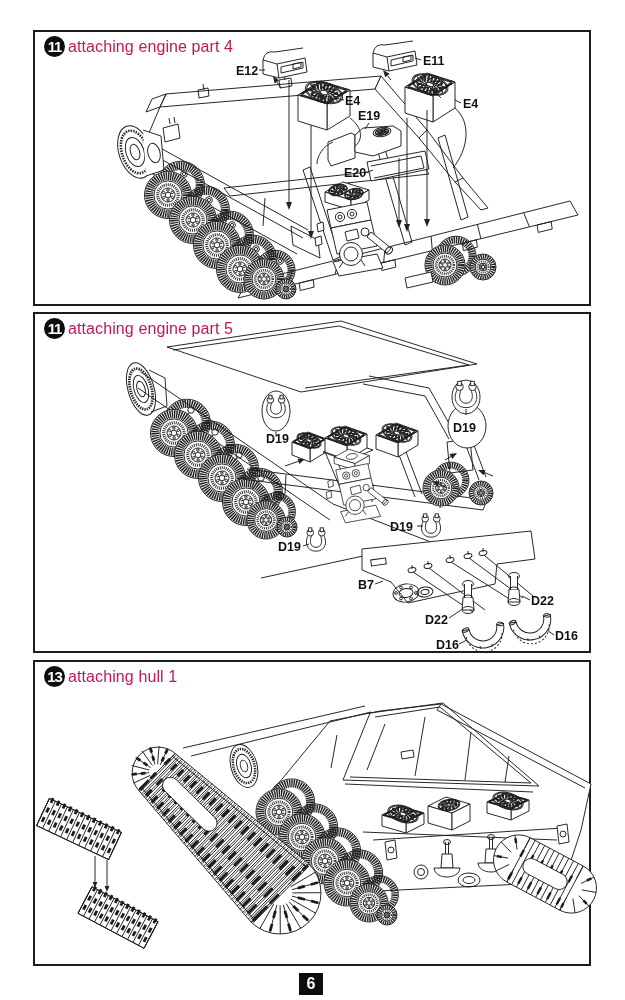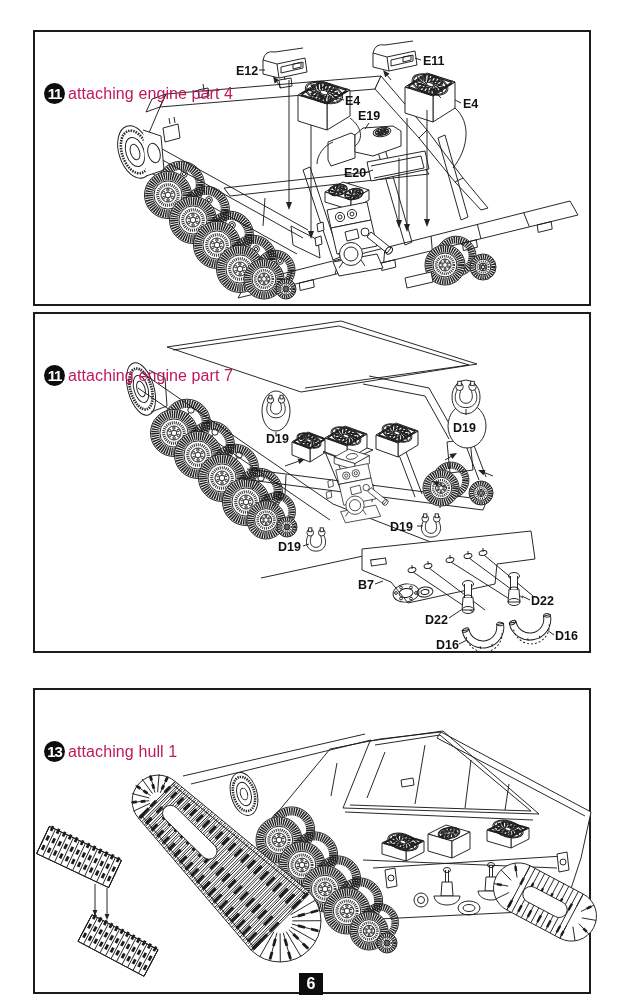--- a/index.html
+++ b/index.html
@@ -1,18 +1,18 @@
 <!DOCTYPE html>
 <html><head><meta charset="utf-8"><style>html,body{margin:0;padding:0;width:625px;height:1000px;background:#fff;}
 body{font-family:"Liberation Sans",sans-serif;position:relative;-webkit-font-smoothing:antialiased;}
 .panel{position:absolute;left:33px;width:554px;border:2px solid #1c1c1c;background:#fff;}
 #p1{top:30px;height:272px;}
 #p2{top:312px;height:337px;}
-#p3{top:688px;height:302px;}
-.hdr{position:absolute;left:9px;top:4px;display:flex;align-items:center;z-index:5;margin-top:47px;}
+#p3{top:660px;height:302px;}
+.hdr{position:absolute;left:9px;top:4px;display:flex;align-items:center;z-index:5;}
 .num{width:21px;height:21px;border-radius:50%;background:#0d0d0d;color:#fff;font-weight:bold;font-size:15px;display:flex;align-items:center;justify-content:center;letter-spacing:-1.2px;}
 .ttl{font-size:16px;color:#be185d;margin-left:3px;letter-spacing:0.1px;}
 svg{position:absolute;left:0;top:0;overflow:visible;}
 svg text{stroke:none;fill:#111;font-family:"Liberation Sans",sans-serif;}
 #pg{position:absolute;left:299px;top:973px;width:24px;height:22px;background:#0d0d0d;color:#fff;font-size:16px;font-weight:bold;display:flex;align-items:center;justify-content:center;}
 </style></head>
 <body>
 <div class="panel" id="p1">
 <div class="hdr">
       <div class="num">11</div>
@@ -434,21 +434,21 @@
         <text x="325" y="90" font-size="12.5" font-weight="bold">E19</text>
         <line x1="336.0" y1="93.0" x2="332.0" y2="99.0"></line>
         <text x="311" y="147" font-size="12.5" font-weight="bold">E20</text>
         <line x1="332.0" y1="143.0" x2="340.0" y2="140.0"></line>
       </g>
     </svg>
 </div>
 <div class="panel" id="p2">
 <div class="hdr">
       <div class="num">11</div>
-      <div class="ttl">attaching engine part 7</div>
+      <div class="ttl">attaching engine part 5</div>
     </div>
 <svg width="554" height="337" viewBox="0 0 554 337" fill="none" stroke="#1c1c1c" stroke-width="0.95">
       <g transform="translate(-2,-2)">
         <path d="M134.0,35.0 L308.0,9.0 L444.0,52.0 L268.0,80.0Z" fill="#fff"></path>
         <path d="M140.0,38.0 L306.0,14.0 L436.0,53.0 L272.0,76.0"></path>
         <line x1="108.0" y1="60.0" x2="300.0" y2="192.0"></line>
         <line x1="105.0" y1="76.0" x2="297.0" y2="208.0"></line>
         <ellipse cx="108.0" cy="77.0" rx="13.0" ry="27.0" transform="rotate(-16 108.0 77.0)"></ellipse>
         <ellipse cx="108.0" cy="77.0" rx="10.5" ry="21.0" transform="rotate(-16 108.0 77.0)" stroke-width="2.8" stroke-dasharray="1.4 1" stroke="#2a2a2a"></ellipse>
         <ellipse cx="108.0" cy="77.0" rx="7.0" ry="14.0" transform="rotate(-16 108.0 77.0)"></ellipse>

